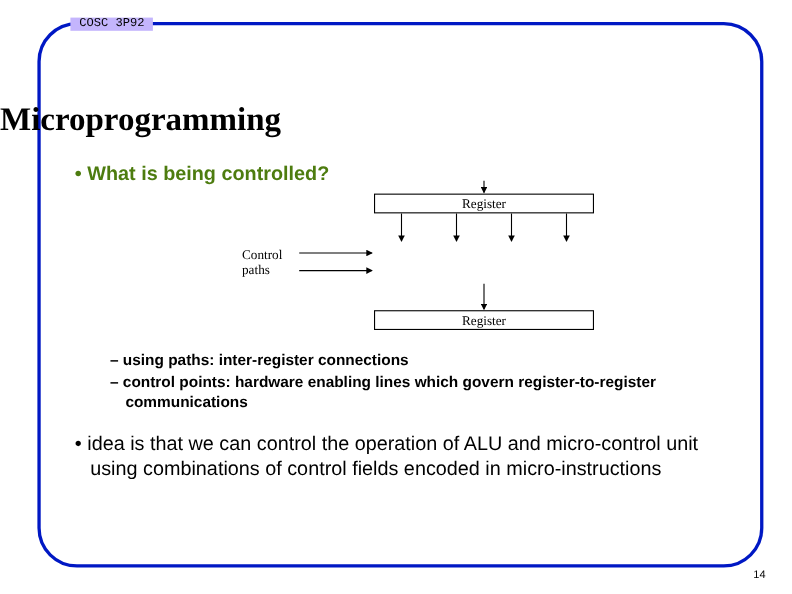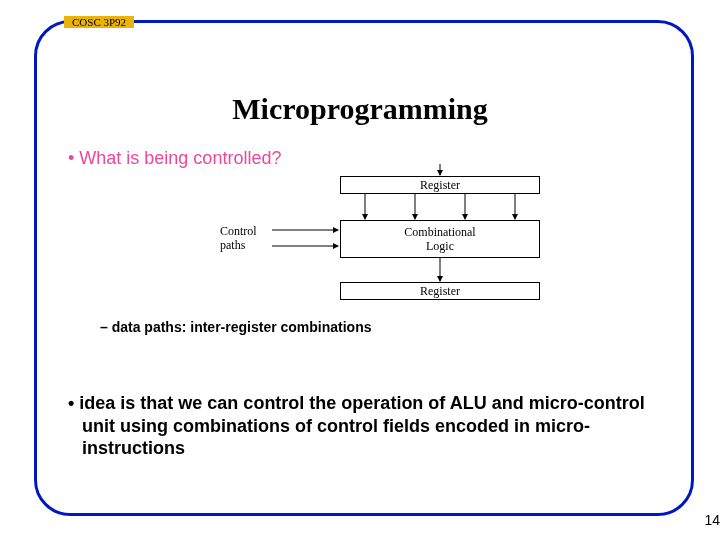--- a/index.html
+++ b/index.html
@@ -18,44 +18,43 @@
     width: 660px;
     height: 496px;
     border: 3px solid #0018c4;
     border-radius: 36px;
     background: #fff;
   }
   .course-badge {
     position: absolute;
     left: 64px;
     top: 16px;
-    background: #eab308;
+    background: #c4b5fd;
     padding: 0 8px;
     font-size: 11px;
-    font-family: Liberation Serif, serif;
+    font-family: Liberation Mono, monospace;
     color: #000;
   }
   .title {
     position: absolute;
     left: 0;
     right: 0;
     top: 92px;
-    text-align: center;
     font-family: "Times New Roman", Times, serif;
     font-size: 30px;
     font-weight: bold;
     color: #000;
   }
   .bullet1 {
     position: absolute;
     left: 68px;
     top: 148px;
     font-size: 18px;
-    font-weight: normal;
-    color: #ec4899;
+    font-weight: bold;
+    color: #4d7c0f;
   }
   .bullet1::before {
     content: "• ";
   }
   .diagram {
     position: absolute;
     left: 180px;
     top: 164px;
     width: 380px;
     height: 130px;
@@ -131,34 +130,34 @@
   }
   .subbullets .sb::before {
     content: "– ";
   }
   .bullet2 {
     position: absolute;
     left: 68px;
     top: 392px;
     width: 600px;
     font-size: 18px;
-    font-weight: bold;
+    font-weight: normal;
     color: #000;
     line-height: 1.25;
     text-indent: -14px;
     padding-left: 14px;
   }
   .bullet2::before {
     content: "• ";
   }
   .page-num {
     position: absolute;
-    right: 0;
+    right: 24px;
     bottom: 12px;
-    font-size: 14px;
+    font-size: 10px;
     color: #000;
   }
 </style>
 </head>
 <body>
 
 <div class="slide-frame"></div>
 
 <div class="course-badge">COSC 3P92</div>
 
@@ -180,30 +179,27 @@
     <line x1="235" y1="30" x2="235" y2="55" stroke="#000" stroke-width="1" marker-end="url(#ah)"></line>
     <line x1="285" y1="30" x2="285" y2="55" stroke="#000" stroke-width="1" marker-end="url(#ah)"></line>
     <line x1="335" y1="30" x2="335" y2="55" stroke="#000" stroke-width="1" marker-end="url(#ah)"></line>
 
     <line x1="260" y1="94" x2="260" y2="117" stroke="#000" stroke-width="1" marker-end="url(#ah)"></line>
 
     <line x1="92" y1="66" x2="158" y2="66" stroke="#000" stroke-width="1" marker-end="url(#ah)"></line>
     <line x1="92" y1="82" x2="158" y2="82" stroke="#000" stroke-width="1" marker-end="url(#ah)"></line>
   </svg>
   <div class="reg-top">Register</div>
-  <div class="comb">
-    <span>Combinational</span><br>
-    <span>Logic</span>
-  </div>
   <div class="reg-bot">Register</div>
   <div class="ctrl-label">
     <span>Control</span><br>
     <span>paths</span>
   </div>
 </div>
 
 <div class="subbullets">
-  <div class="sb">data paths:  inter-register combinations</div>
+  <div class="sb">using paths:  inter-register connections</div>
+  <div class="sb">control points:  hardware enabling lines which  govern register-to-register communications</div>
 </div>
 
 <div class="bullet2">idea is that we can control the operation of ALU and micro-control unit using combinations of control fields encoded in micro-instructions</div>
 
 <div class="page-num">14</div>
 
 </body></html>

